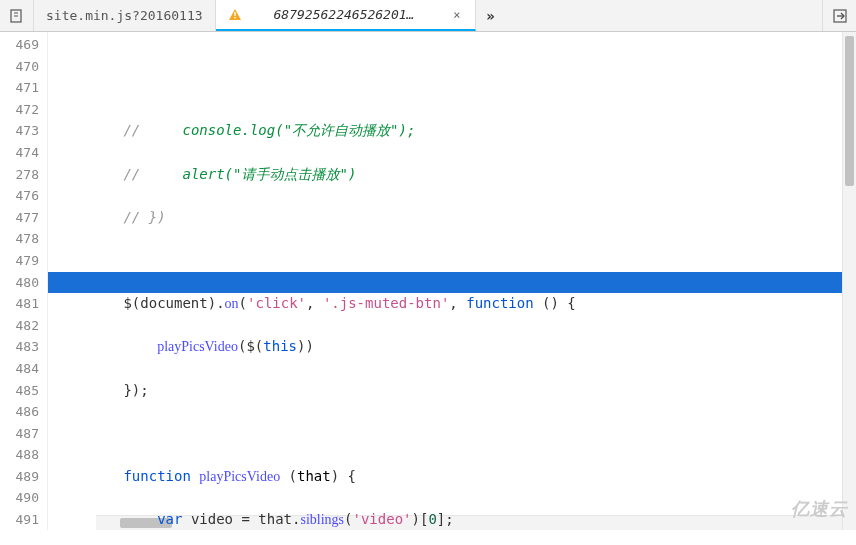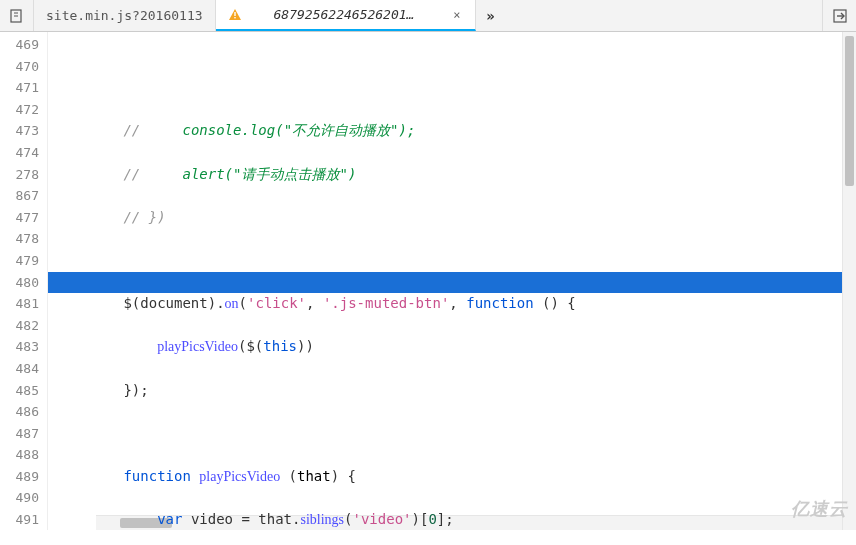--- a/index.html
+++ b/index.html
@@ -73,21 +73,21 @@
 
 <div class="editor">
   <div class="gutter" id="gutter">
       <div class="ln">469</div>
       <div class="ln">470</div>
       <div class="ln">471</div>
       <div class="ln">472</div>
       <div class="ln">473</div>
       <div class="ln">474</div>
       <div class="ln">278</div>
-      <div class="ln">867</div>
+      <div class="ln">476</div>
       <div class="ln">477</div>
       <div class="ln">478</div>
       <div class="ln">479</div>
       <div class="ln">480</div>
       <div class="ln">481</div>
       <div class="ln">482</div>
       <div class="ln">483</div>
       <div class="ln">484</div>
       <div class="ln">485</div>
       <div class="ln">486</div>

